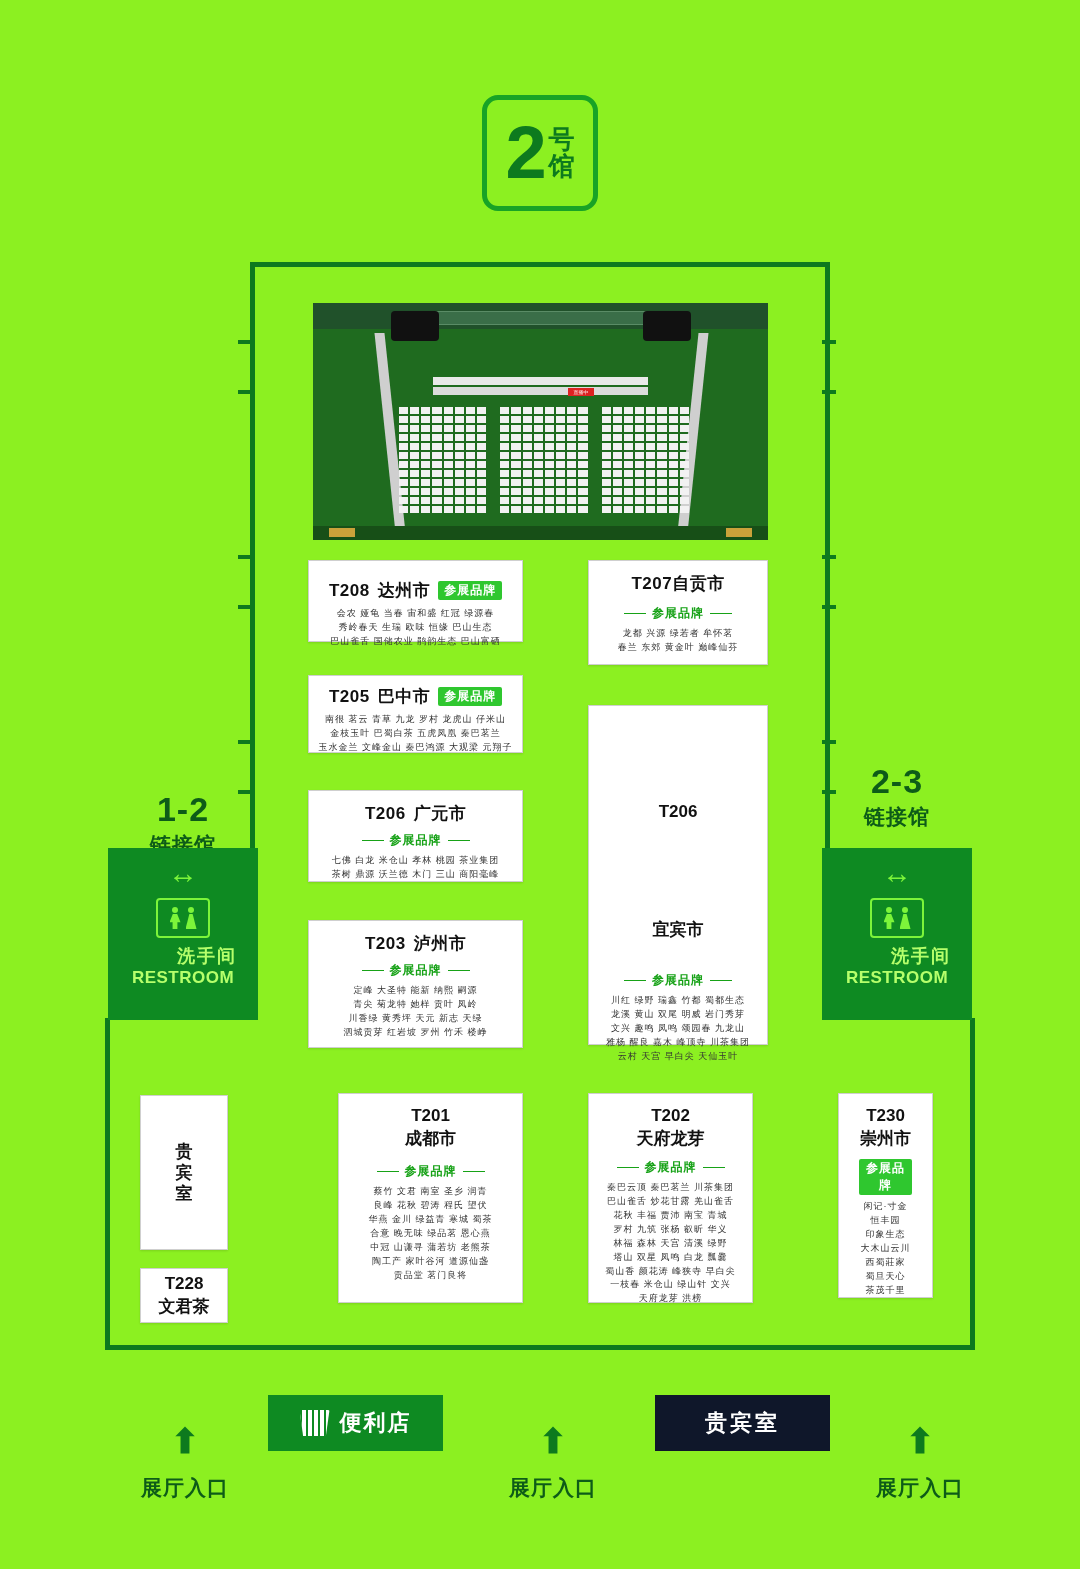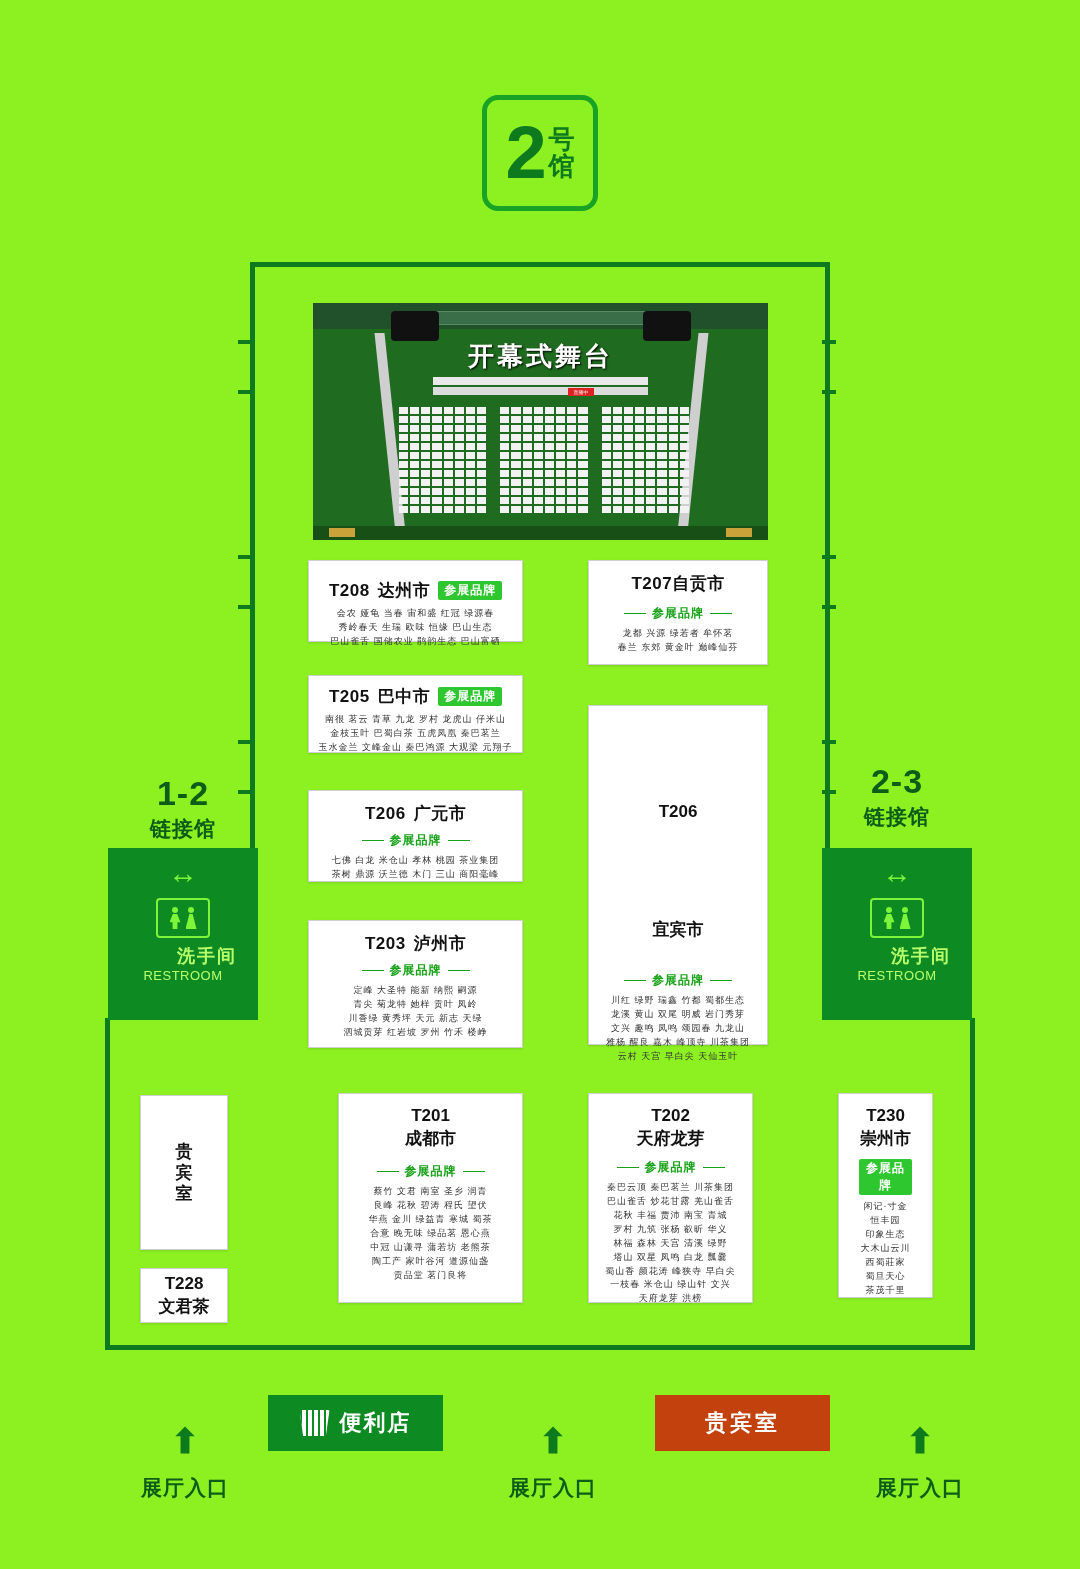--- a/index.html
+++ b/index.html
@@ -124,59 +124,59 @@
   #b-t230{left:838px;top:1093px;width:95px;height:205px;padding:11px 20px;}
   #b-vip1{left:140px;top:1095px;width:88px;height:155px;justify-content:center;}
   #b-t228{left:140px;top:1268px;width:88px;height:55px;justify-content:center;}
   .vip-text{font-size:17px;font-weight:bold;color:#111;line-height:1.25;}
   
   .link-label{
     position:absolute;text-align:center;color:#0d5c18;font-weight:bold;
   }
   .link-label .big{font-size:34px;letter-spacing:1px;}
   .link-label .small{font-size:21px;letter-spacing:1px;margin-top:2px;}
-  #link-left{left:108px;top:774px;width:150px;}
+  #link-left{left:108px;top:790px;width:150px;}
   #link-right{left:822px;top:762px;width:150px;}
   .restroom{
     position:absolute;width:150px;height:172px;background:#0e8a22;
     display:flex;flex-direction:column;align-items:center;
     color:#fff;box-sizing:border-box;padding-top:10px;
   }
   #rest-left{left:108px;top:848px;}
   #rest-right{left:822px;top:848px;}
   .arrow-lr{font-size:30px;color:#7cf53a;line-height:1;margin-bottom:10px;font-weight:bold;}
   .rest-icon{
     width:54px;height:40px;border:2px solid #7cf53a;border-radius:4px;
     display:flex;align-items:center;justify-content:center;gap:5px;box-sizing:border-box;
   }
   .person{width:11px;display:flex;flex-direction:column;align-items:center;}
   .p-head{width:6px;height:6px;border-radius:50%;background:#7cf53a;}
   .p-body{width:11px;height:15px;background:#7cf53a;margin-top:1px;
     clip-path:polygon(30% 0,70% 0,100% 55%,72% 55%,72% 100%,28% 100%,28% 55%,0 55%);}
   .p-body.skirt{clip-path:polygon(35% 0,65% 0,100% 100%,0 100%);}
   .rest-cn{font-size:18px;font-weight:bold;color:#b6ff6b;margin-top:6px;letter-spacing:2px;margin-left:48px;}
-  .rest-en{font-size:13px;font-weight:normal;color:#b6ff6b;letter-spacing:.5px;}
+  .rest-en{font-size:17px;font-weight:bold;color:#b6ff6b;letter-spacing:.5px;}
   
   .store{
     position:absolute;left:268px;top:1395px;width:175px;height:56px;background:#0e8a22;
     display:flex;align-items:center;justify-content:center;gap:10px;color:#fff;
     font-size:22px;font-weight:bold;letter-spacing:2px;
   }
   .basket{
     width:30px;height:26px;background:#fff;position:relative;border-radius:2px;
     clip-path:polygon(0 0,100% 0,88% 100%,12% 100%);
   }
   .basket:before{
     content:"";position:absolute;left:6px;top:-7px;width:18px;height:9px;
     border:2px solid #fff;border-bottom:none;border-radius:9px 9px 0 0;box-sizing:border-box;
   }
   .basket-lines{position:absolute;left:0;top:0;width:100%;height:100%;
     background:repeating-linear-gradient(90deg,#0e8a22 0 2px,transparent 2px 6px);}
   .vip-bar{
-    position:absolute;left:655px;top:1395px;width:175px;height:56px;background:#c2410c;
+    position:absolute;left:655px;top:1395px;width:175px;height:56px;background:#0f172a;
     display:flex;align-items:center;justify-content:center;color:#fff;
     font-size:22px;font-weight:bold;letter-spacing:3px;
   }
   .entrance{position:absolute;width:150px;text-align:center;}
   .entrance .arr{
     font-size:34px;color:#0d7a1e;line-height:1;font-weight:bold;
   }
   .entrance .txt{
     font-size:21px;font-weight:bold;color:#0d5c18;margin-top:16px;letter-spacing:1px;
   }
@@ -217,21 +217,20 @@
 <div class="tick v" style="left:822px;top:740px;"></div>
 <div class="tick v" style="left:822px;top:790px;"></div>
 
 <div class="stage">
   <div class="stage-top-bar"></div>
   <div class="stage-banner"></div>
   <div class="truss-l"></div>
   <div class="truss-r"></div>
   <div class="spk l"></div>
   <div class="spk r"></div>
-  <div class="stage-title">开幕式舞台</div>
   <div class="stage-screen"></div>
   <div class="stage-screen2"></div>
   <div class="stage-red">直播中</div>
   <div class="seats">
     <div class="seat-block">
         <span class="seat"></span>
         <span class="seat"></span>
         <span class="seat"></span>
         <span class="seat"></span>
         <span class="seat"></span>

